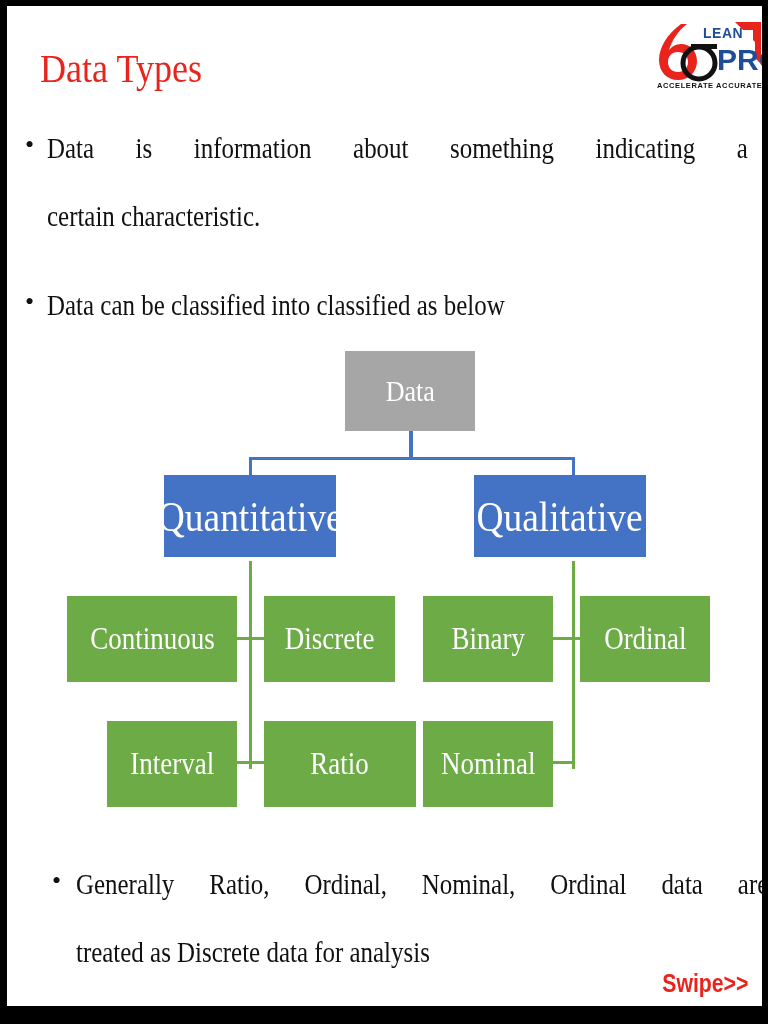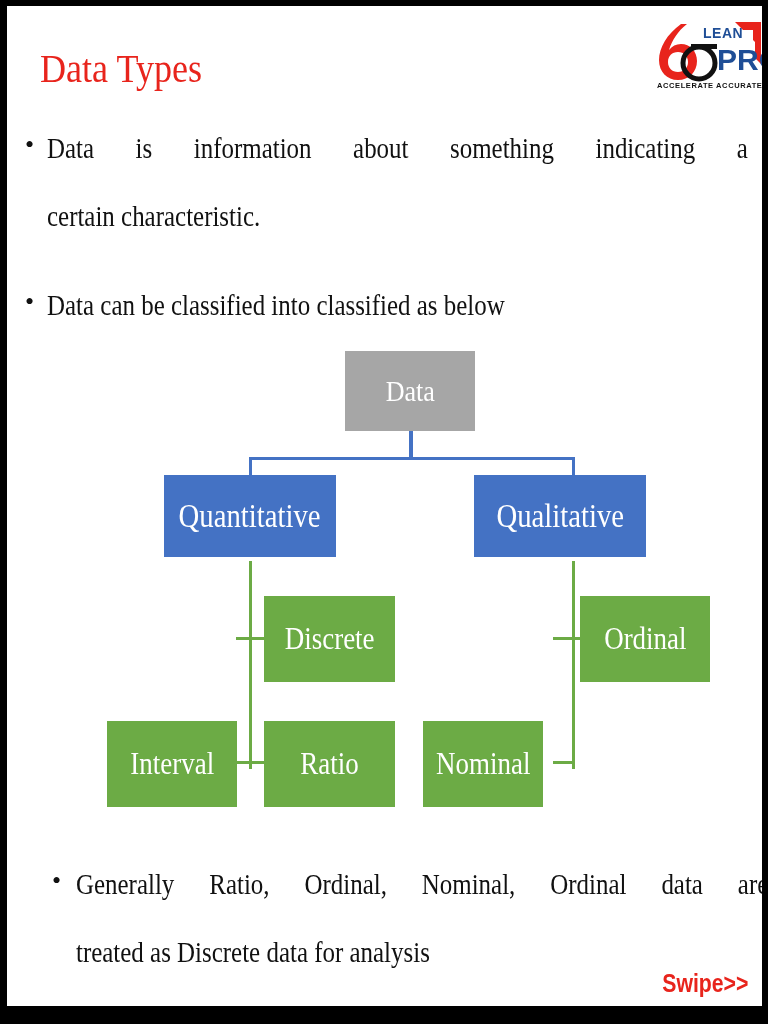--- a/index.html
+++ b/index.html
@@ -152,21 +152,21 @@
     font-family: "Liberation Serif", serif;
     box-sizing: border-box;
     pointer-events: auto;
   }
   .node span {
     transform: scaleX(0.87);
     transform-origin: center center;
     white-space: nowrap;
   }
   .node-root  { background: #a6a6a6; font-size: 30px; }
-  .node-level1{ background: #4472c4; font-size: 33px; }
+  .node-level1{ background: #4472c4; font-size: 43px; }
   .node-level2{ background: #6cab45; font-size: 31px; }
 
   .connector {
     position: absolute;
     pointer-events: none;
   }
   .conn-blue  { background: #4472c4; }
   .conn-green { background: #6cab45; }
 
   
@@ -250,34 +250,40 @@
         <span>Data</span>
       </div>
 
       <div class="node node-level1" style="left:157px; top:469px; width:172px; height:82px;">
         <span>Quantitative</span>
       </div>
       <div class="node node-level1" style="left:467px; top:469px; width:172px; height:82px;">
         <span>Qualitative</span>
       </div>
 
+      <div class="node node-level2" style="left:60px; top:590px; width:170px; height:86px;">
+        <span>Continuous</span>
+      </div>
       <div class="node node-level2" style="left:100px; top:715px; width:130px; height:86px;">
         <span>Interval</span>
       </div>
       <div class="node node-level2" style="left:257px; top:590px; width:131px; height:86px;">
         <span>Discrete</span>
       </div>
-      <div class="node node-level2" style="left:257px; top:715px; width:131px; height:86px;">
+      <div class="node node-level2" style="left:257px; top:715px; width:152px; height:86px;">
         <span>Ratio</span>
       </div>
 
+      <div class="node node-level2" style="left:416px; top:590px; width:130px; height:86px;">
+        <span>Binary</span>
+      </div>
       <div class="node node-level2" style="left:573px; top:590px; width:130px; height:86px;">
         <span>Ordinal</span>
       </div>
-      <div class="node node-level2" style="left:416px; top:715px; width:120px; height:86px;">
+      <div class="node node-level2" style="left:416px; top:715px; width:130px; height:86px;">
         <span>Nominal</span>
       </div>
     </div>
 
     <div id="bullet-3" class="bullet-block">
       <span class="bullet-dot">•</span>
       <div class="line-a">
         <span>Generally</span>
         <span>Ratio,</span>
         <span>Ordinal,</span>

